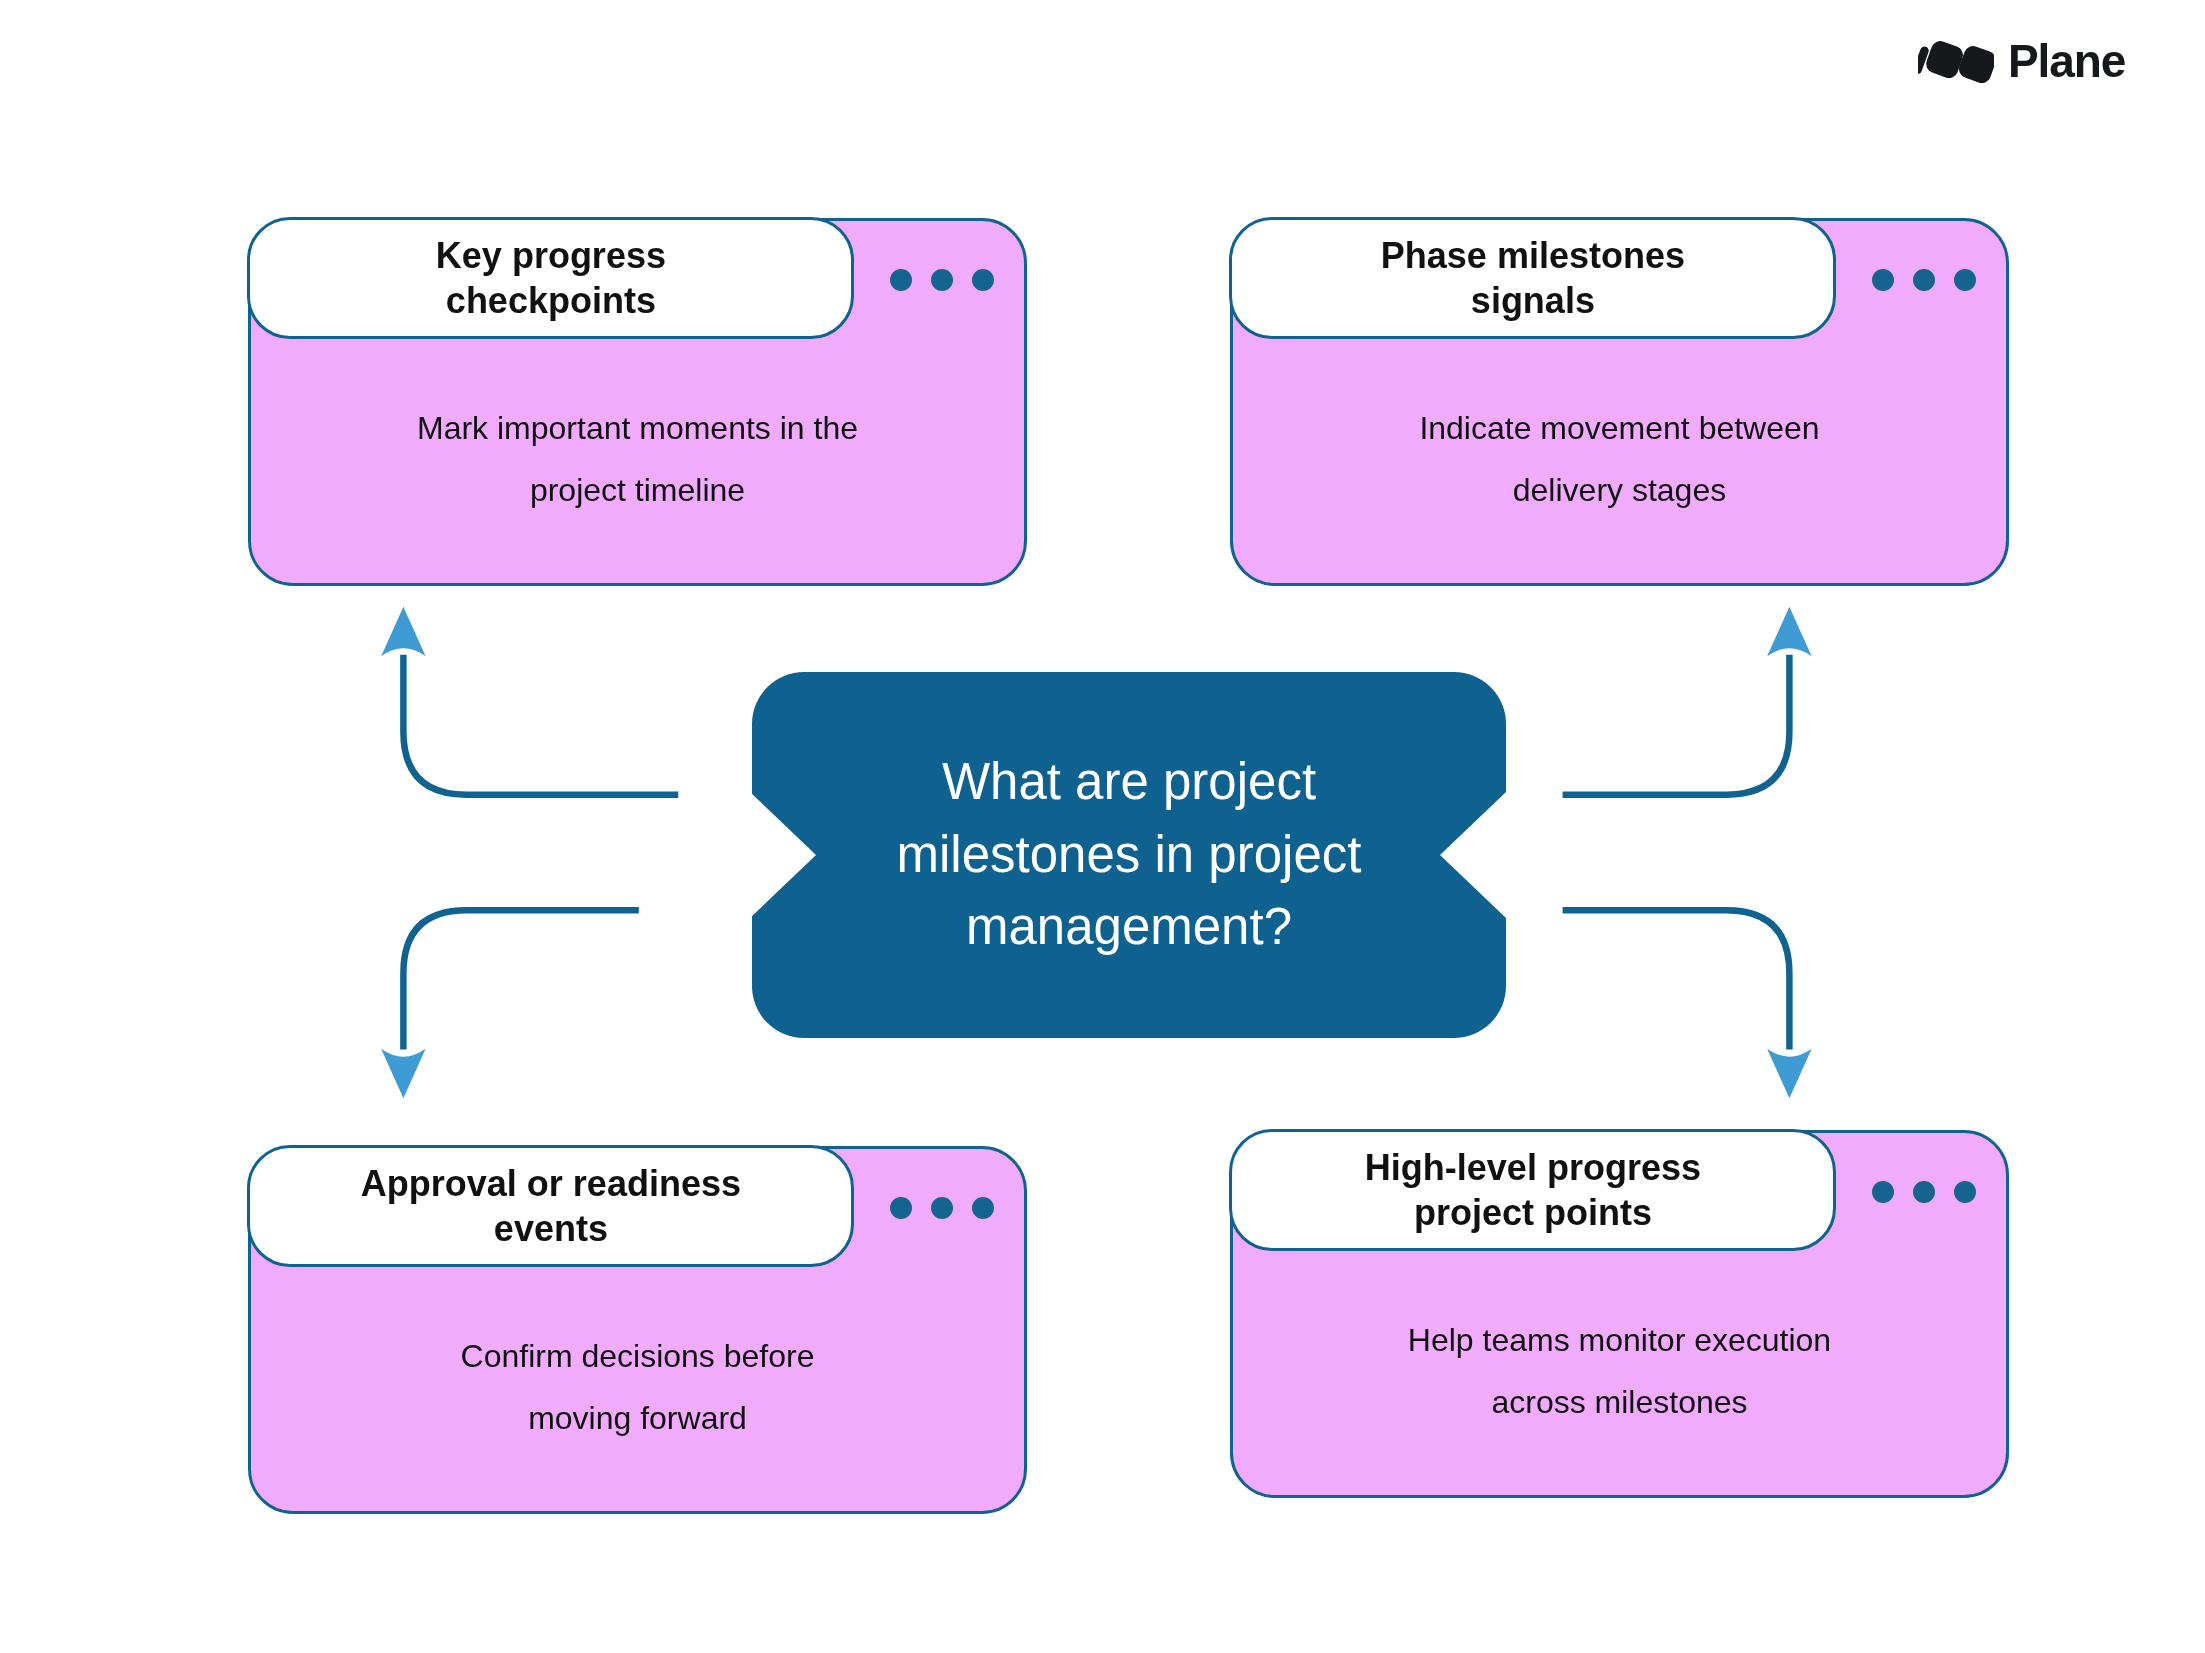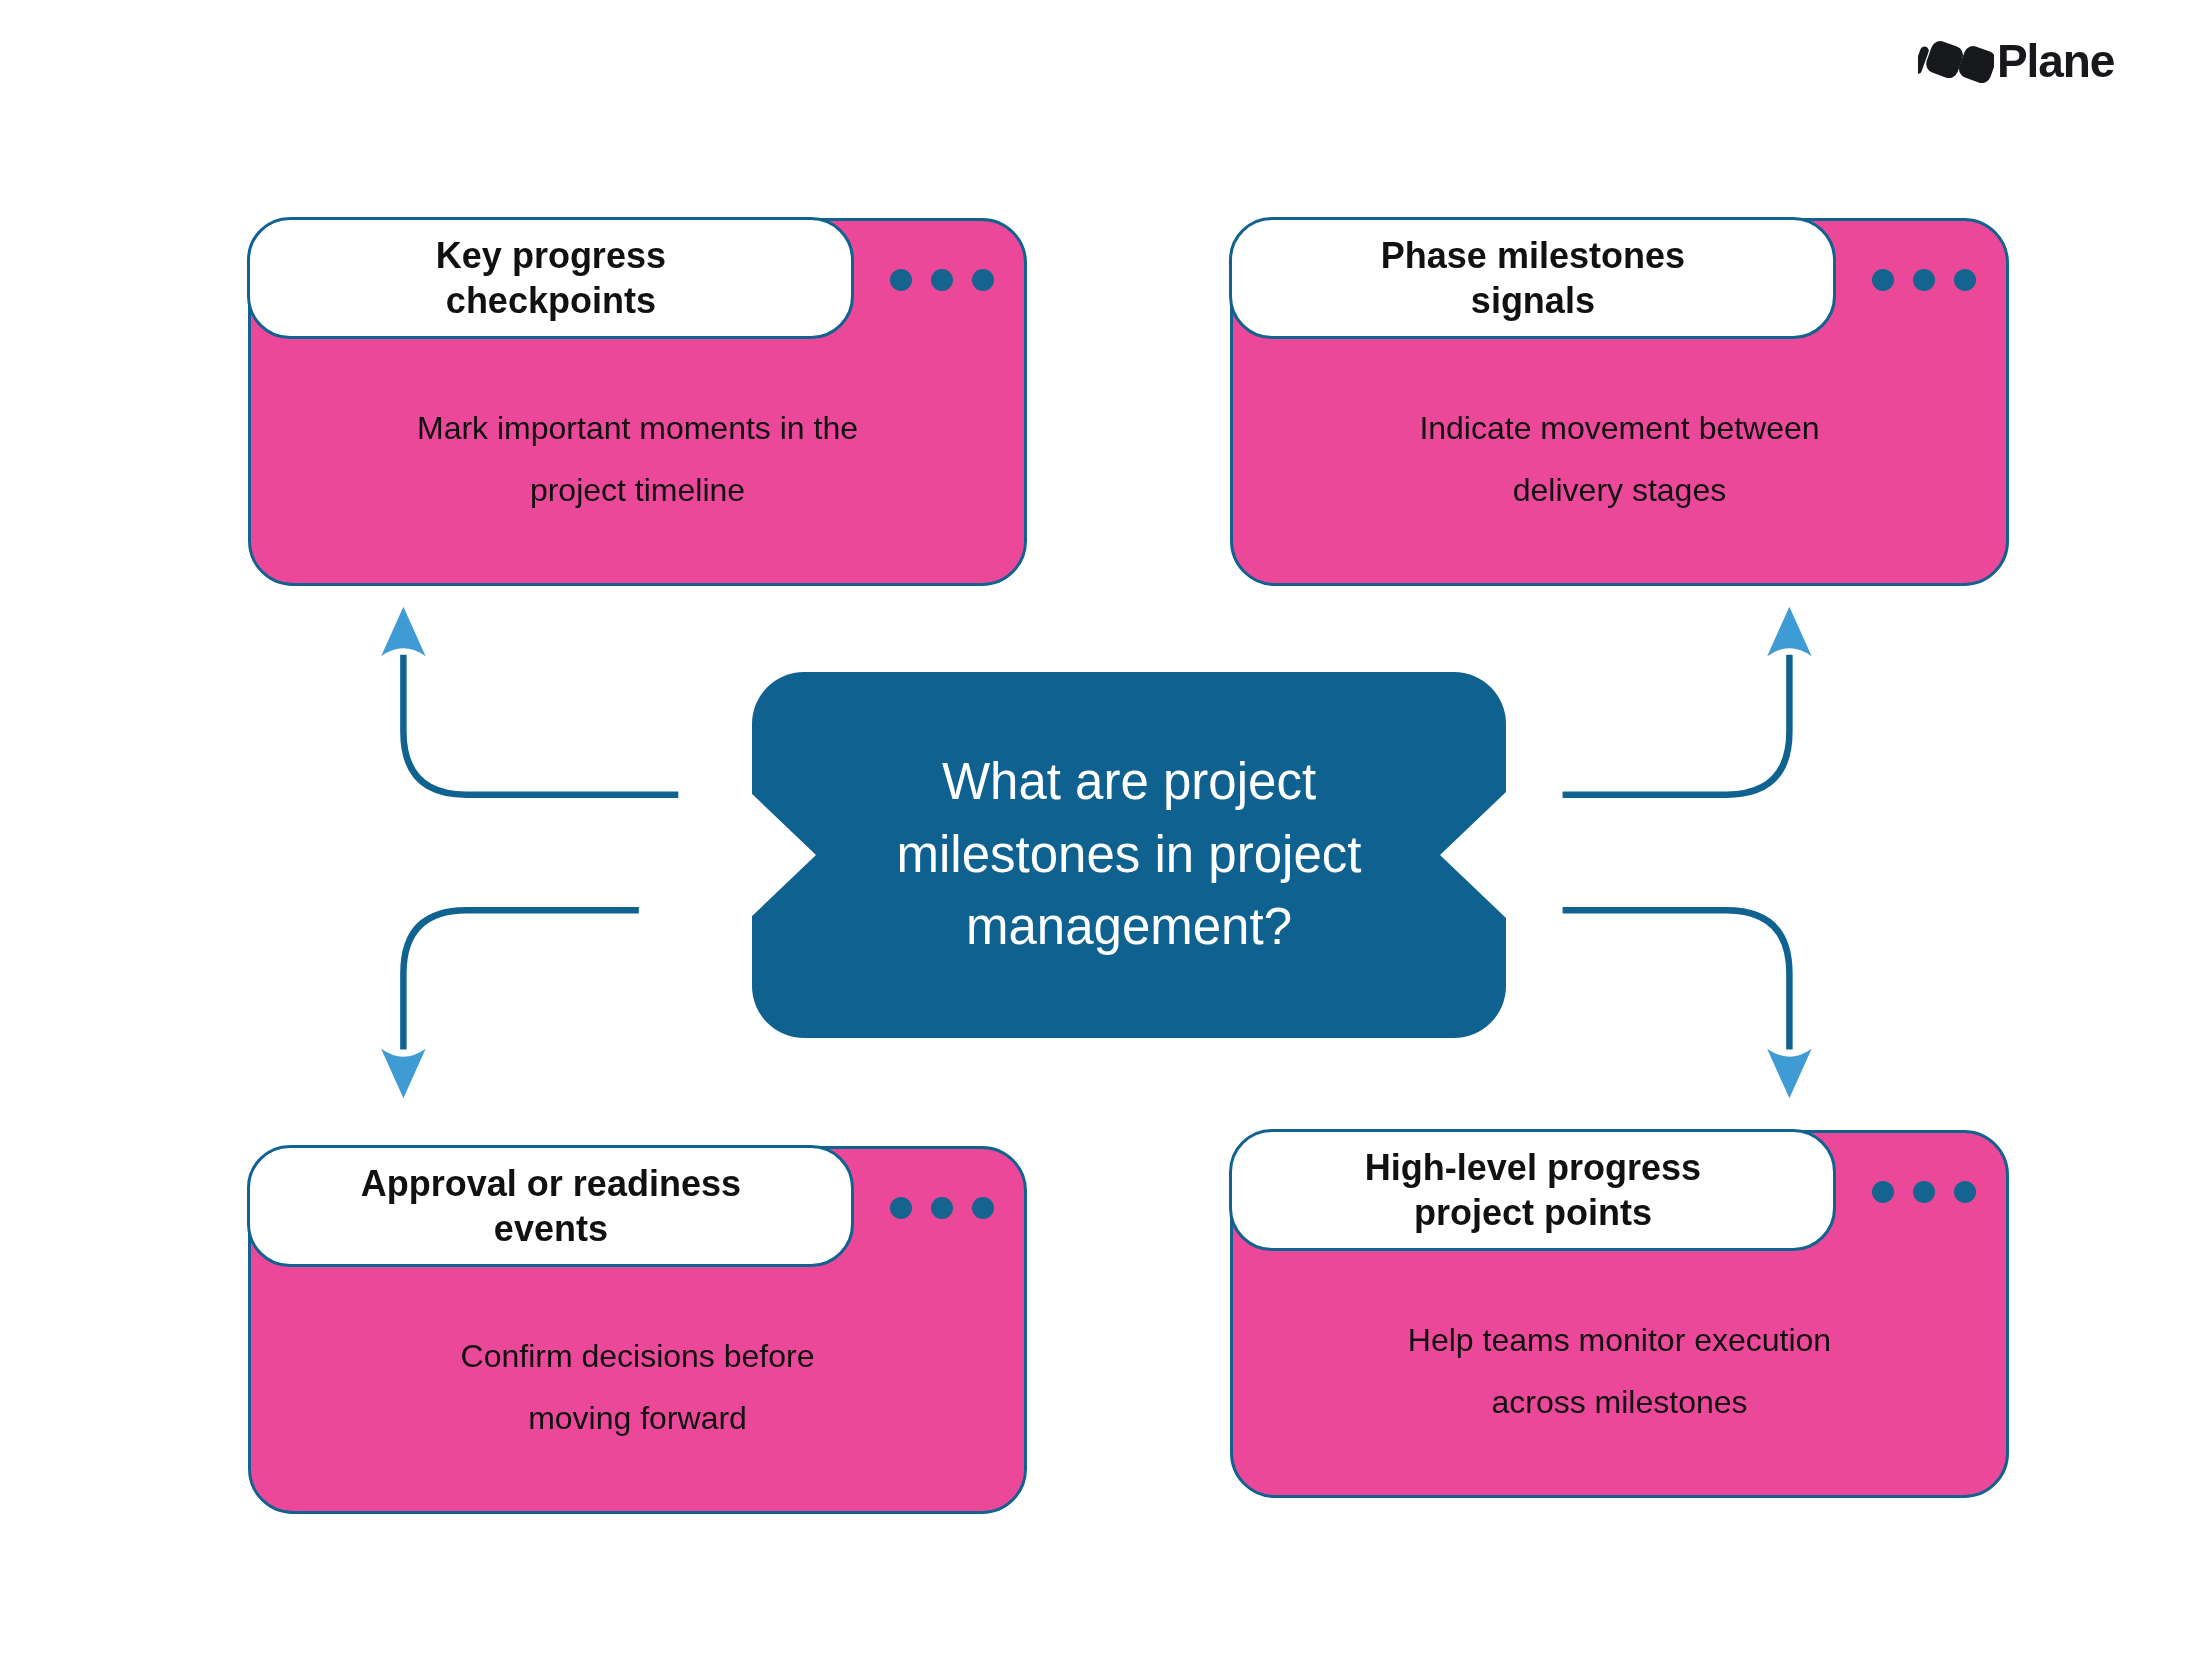--- a/index.html
+++ b/index.html
@@ -11,27 +11,27 @@
     --logo:#17181c;
   }
   html,body{margin:0;padding:0;}
   body{
     width:2205px;height:1654px;position:relative;background:#ffffff;
     font-family:"Liberation Sans", sans-serif;overflow:hidden;
   }
   .page{position:absolute;inset:0;}
 
   
-  .logo{position:absolute;left:1918px;top:36px;display:flex;align-items:center;gap:3px;}
+  .logo{position:absolute;left:1918px;top:36px;display:flex;align-items:center;gap:14px;}
   .logo svg{display:block;}
   .logo-text{font-size:46px;font-weight:700;color:var(--logo);letter-spacing:-1.1px;line-height:1;}
 
   
   .card{
-    position:absolute;width:779px;height:368px;background:#ec4899;
+    position:absolute;width:779px;height:368px;background:#f0abfc;
     border:3.6px solid var(--line);border-radius:45px;box-sizing:border-box;
   }
   .card.tl{left:248px;top:218px;}
   .card.tr{left:1230px;top:218px;}
   .card.bl{left:248px;top:1130px;margin-top:16px;}
   .card.br{left:1230px;top:1130px;padding-left:32px;}
   .tab{
     position:absolute;top:-3.6px;left:-3.6px;width:607px;height:122px;background:#fff;
     border:3.6px solid var(--line);border-radius:43px;box-sizing:border-box;
     display:flex;align-items:center;justify-content:center;text-align:center;z-index:2;

